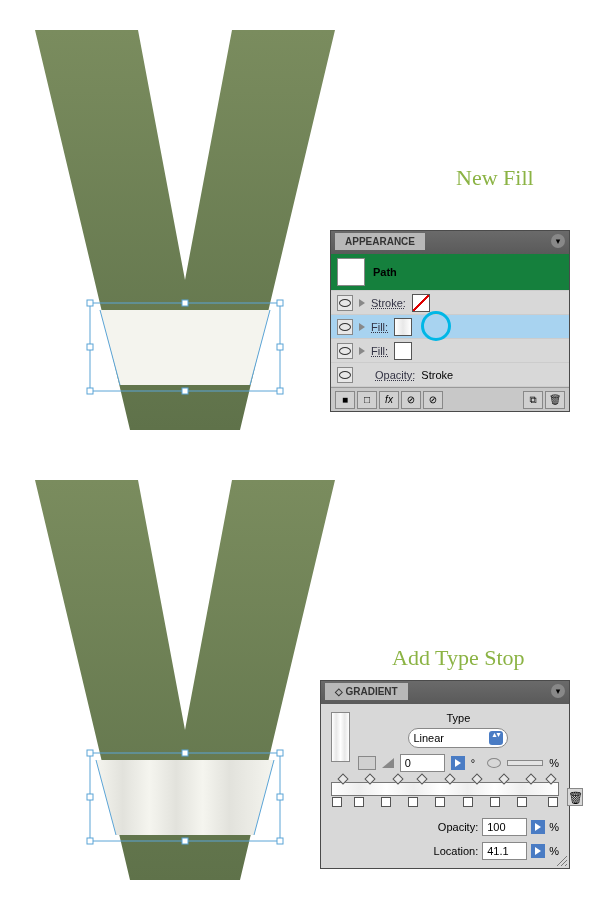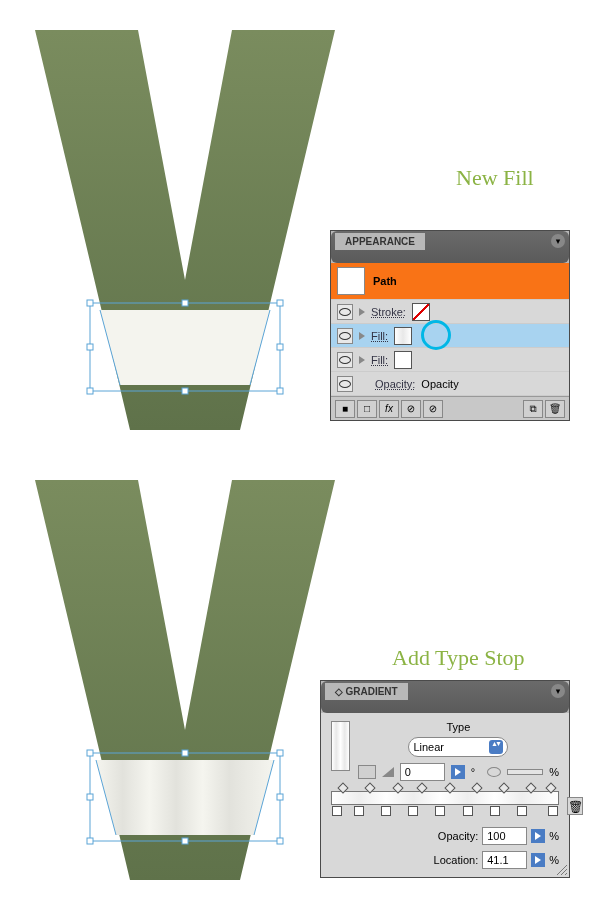--- a/index.html
+++ b/index.html
@@ -8,41 +8,41 @@
   .section1 { top: 30px; left: 0; width: 600px; }
   .section2 { top: 480px; left: 0; width: 600px; }
   
   .label { position: absolute; color: #8bb344; font-family: Georgia, serif; font-size: 22px; }
   .label1 { top: 135px; left: 456px; }
   .label2 { top: 165px; left: 392px; }
   
   .vshape { position: absolute; left: 30px; top: 0; }
   
   .panel { position: absolute; background: #b8b8b8; border: 1px solid #4a4a4a; font-size: 11px; }
-  .panel-header { background: linear-gradient(#6a6a6a, #5a5a5a); height: 32px; position: relative; border-radius: 6px; }
+  .panel-header { background: linear-gradient(#6a6a6a, #5a5a5a); height: 23px; position: relative; }
   .tab { background: #b8b8b8; display: inline-block; padding: 3px 10px; font-size: 10px; font-weight: bold; color: #333; margin-left: 4px; margin-top: 2px; }
   .collapse-toggle { position: absolute; right: 4px; top: 3px; width: 14px; height: 14px; background: #888; border-radius: 50%; font-size: 9px; line-height: 14px; text-align: center; }
   
   .appearance-panel { top: 200px; left: 330px; width: 240px; }
   .panel-body { background: #d8d8d8; }
   .appearance-row { display: flex; align-items: center; height: 24px; border-bottom: 1px solid #ccc; padding: 0 6px; gap: 6px; }
   .appearance-row.selected { background: #a8d3f0; }
   .eye-box { width: 16px; height: 16px; border: 1px solid #888; background: #e8e8e8; display: flex; align-items: center; justify-content: center; }
   .eye-icon { width: 12px; height: 8px; border: 1px solid #333; border-radius: 50%; }
   .tri { width: 0; height: 0; border-top: 4px solid transparent; border-bottom: 4px solid transparent; border-left: 6px solid #888; }
   .attr-label { color: #334; text-decoration: underline dotted; font-size: 11px; }
   .swatch { width: 18px; height: 18px; border: 1px solid #555; background: #fff; position: relative; }
   .swatch.none::after { content: ""; position: absolute; inset: 0; background: linear-gradient(135deg, transparent 45%, #d00 45%, #d00 55%, transparent 55%); }
   .swatch.grad { background: linear-gradient(90deg, #fff, #e8e8e8, #fff); }
   .circle-highlight { position: absolute; width: 30px; height: 30px; border: 3px solid #00b7e6; border-radius: 50%; }
   
   .panel-footer { background: #c8c8c8; border-top: 1px solid #999; height: 24px; display: flex; align-items: center; padding: 0 4px; gap: 2px; }
   .ftr-btn { width: 20px; height: 18px; border: 1px solid #888; background: #d0d0d0; display: flex; align-items: center; justify-content: center; font-size: 10px; }
   
-  .path-row { display: flex; align-items: center; padding: 4px 6px; gap: 8px; background: #f97316; border-bottom: 1px solid #ccc; }
+  .path-row { display: flex; align-items: center; padding: 4px 6px; gap: 8px; background: #15803d; border-bottom: 1px solid #ccc; }
   .thumb { width: 28px; height: 28px; border: 1px solid #888; background: #fff; }
   
   .gradient-panel { top: 200px; left: 320px; width: 250px; }
   .grad-body { padding: 8px 10px; background: #d8d8d8; }
   .grad-top { display: flex; align-items: flex-start; gap: 8px; margin-bottom: 8px; }
   .grad-preview-box { width: 50px; height: 50px; border: 1px solid #888; background: linear-gradient(90deg, #fff, #e8e8e8, #fff, #e8e8e8, #fff); }
   .type-row { display: flex; align-items: center; gap: 4px; flex-direction: column; }
   .select { border: 1px solid #888; background: #fff; padding: 2px 4px; font-size: 11px; border-radius: 10px; width: 100px; display: flex; justify-content: space-between; align-items: center; }
   .select .arrows { width: 14px; height: 14px; background: #4a7cc4; border-radius: 3px; font-size: 8px; color: #fff; line-height: 7px; text-align: center; }
   .angle-row { display: flex; align-items: center; gap: 6px; margin-top: 6px; }
@@ -124,21 +124,21 @@
         <div class="tri"></div>
         <span class="attr-label">Fill:</span>
         <div class="swatch"></div>
       </div>
       <div class="appearance-row">
         <div class="eye-box">
             <div class="eye-icon"></div>
           </div>
         <span style="width:10px"></span>
         <span class="attr-label">Opacity:</span>
-        <span>Opacity</span>
+        <span>Stroke</span>
       </div>
     </div>
     <div class="panel-footer">
       <div class="ftr-btn">■</div>
       <div class="ftr-btn">□</div>
       <div class="ftr-btn">
           <i>fx</i>
         </div>
       <div class="ftr-btn">⊘</div>
       <div class="ftr-btn">⊘</div>

